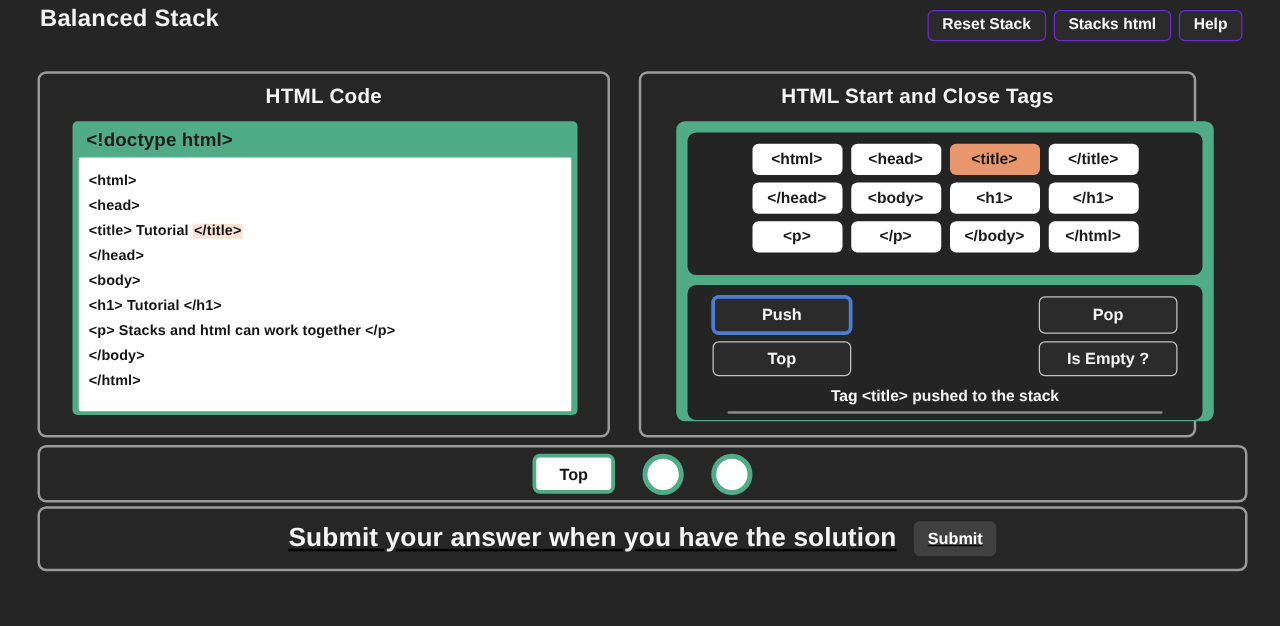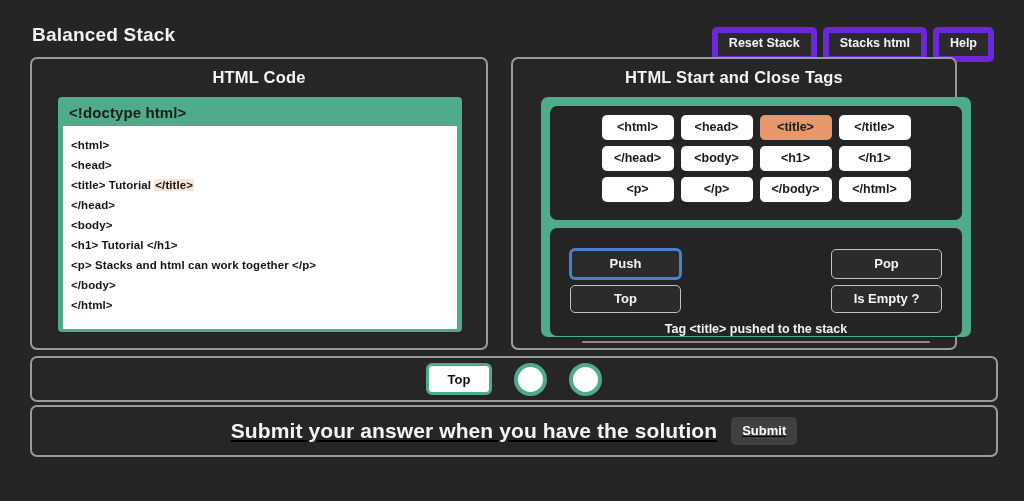--- a/index.html
+++ b/index.html
@@ -14,39 +14,39 @@
     position: relative;
     width: 1024px;
     height: 501px;
     background: #252525;
   }
 
   
   .topbar {
     position: absolute;
     left: 0; top: 0;
-    width: 1024px; height: 34px; margin-top: 19px;
+    width: 1024px; height: 34px;
   }
   .app-title {
     position: absolute;
     left: 32px; top: 5px;
     font-size: 19px;
     font-weight: bold;
     color: #f2f2f2;
     letter-spacing: .2px;
   }
   .top-buttons {
     position: absolute;
     right: 30px; top: 8px;
     display: flex;
     gap: 6px;
   }
   .top-btn {
     background: #2b2b2b;
-    border: 6px solid #6d28d9;
+    border: 1px solid #6d28d9;
     border-radius: 5px;
     color: #f4f4f4;
     font-size: 12.5px;
     font-weight: bold;
     padding: 4px 11px 5px 11px;
     line-height: 1.1;
     white-space: nowrap;
     cursor: pointer;
   }
 
@@ -143,21 +143,21 @@
     cursor: pointer;
     font-family: "Liberation Sans", sans-serif;
   }
   .tag-btn.selected { background: #e8966c; }
 
   .ops-box {
     background: #242424;
     border-radius: 7px;
     margin-top: 8px;
     height: 108px;
-    padding: 21px 20px 0 20px;
+    padding: 9px 20px 0 20px;
     position: relative;
   }
   .ops-row {
     display: flex;
     justify-content: space-between;
     margin-bottom: 6px;
   }
   .op-btn {
     width: 111px;
     background: #2b2b2b;

